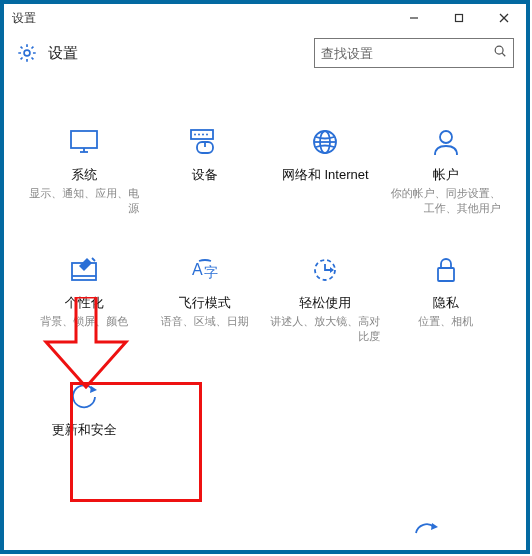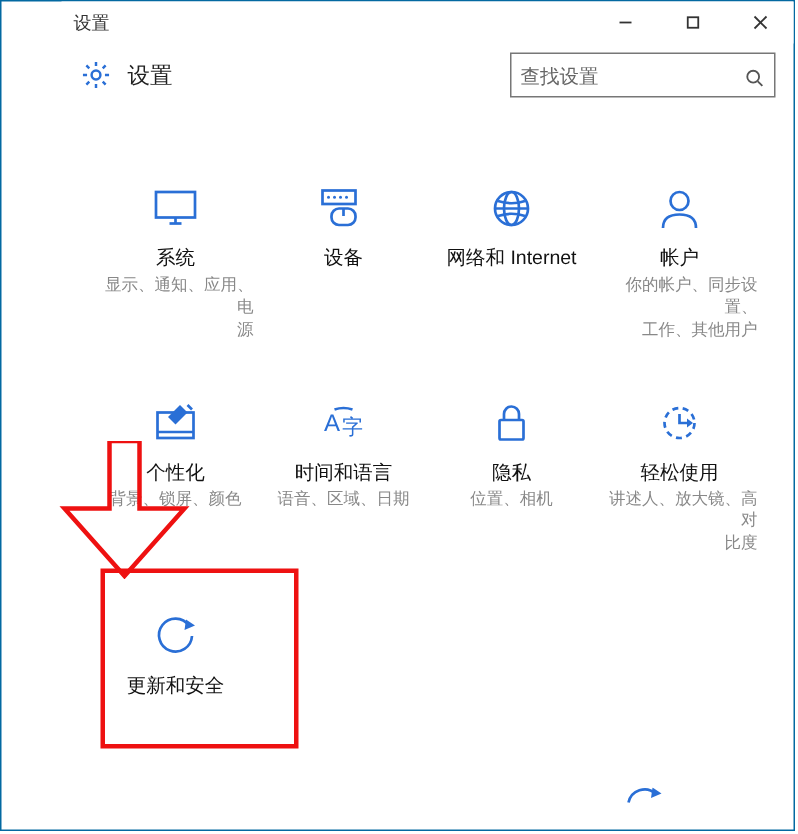--- a/index.html
+++ b/index.html
@@ -1,32 +1,32 @@
 <!DOCTYPE html>
 <html><head>
 <meta charset="utf-8">
 <style>
   * { margin: 0; padding: 0; box-sizing: border-box; }
   html, body { width: 532px; height: 556px; overflow: hidden; }
   body { font-family: "Microsoft YaHei", "Segoe UI", sans-serif; background: #fff; }
 
-  .outer-frame { border: 1px solid #0369a1; width: 530px; height: 554px; position: relative; background:#fff;padding-left:40px; }
+  .outer-frame { border: 4px solid #0369a1; width: 530px; height: 554px; position: relative; background:#fff; }
 
   
   .titlebar { height: 28px; display: flex; align-items: center; justify-content: space-between; padding-left: 8px; font-size: 12px; color:#333; background:#fff; }
   .win-controls { display: flex; height: 100%; }
   .win-btn { width: 45px; height: 28px; display: flex; align-items: center; justify-content: center; cursor: pointer; }
   .win-btn svg { stroke: #333; stroke-width: 1.2; fill: none; }
 
   
   .header { display: flex; align-items: center; padding: 6px 12px 6px 12px; gap: 8px; }
   .gear { display:flex; align-items:center; justify-content:center; }
   .header-title { font-size: 15px; color:#222; flex: 0 0 auto; margin-left:2px; }
   .spacer { flex: 1 1 auto; }
-  .search-box { width: 177px; height: 30px; border: 1px solid #777; display: flex; align-items: flex-end; padding: 0 6px; background:#fff; }
+  .search-box { width: 200px; height: 30px; border: 1px solid #777; display: flex; align-items: center; padding: 0 6px; background:#fff; }
   .search-input { border: none; outline: none; width: 100%; height: 100%; font-size: 13px; color:#333; font-family: inherit; background:transparent; }
   .search-input::placeholder { color:#666; }
   .search-icon { flex: 0 0 auto; margin-left:4px; }
 
   
   .grid { display: grid; grid-template-columns: repeat(4, 1fr); gap: 0; padding: 40px 20px 10px 20px; }
   .tile { display:flex; flex-direction:column; align-items:center; text-align:center; padding: 10px 4px 26px 4px; cursor: pointer; position:relative; }
   .tile .icon-wrap { height: 36px; display:flex; align-items:center; justify-content:center; margin-bottom:6px; }
   .tile .tile-title { font-size: 13px; color:#111; margin-bottom:2px; }
   .tile .tile-desc { font-size: 11px; color:#888; line-height:1.35; white-space: pre-line; text-align: right; }
@@ -156,46 +156,46 @@
     </div>
 
     <div class="tile">
       <div class="icon-wrap">
           <svg class="blue-stroke" width="34" height="30" viewBox="0 0 34 30">
             <text x="4" y="20" font-size="16" fill="#2a6fd6" stroke="none" font-family="sans-serif">A</text>
             <text x="16" y="22" font-size="14" fill="#2a6fd6" stroke="none" font-family="sans-serif">字</text>
             <path d="M11 6 Q17 4 23 6"></path>
           </svg>
         </div>
-      <div class="tile-title">时间和语言</div>
+      <div class="tile-title">飞行模式</div>
       <div class="tile-desc">语音、区域、日期</div>
-    </div>
-
-    <div class="tile">
-      <div class="icon-wrap">
-          <svg class="blue-stroke" width="34" height="30" viewBox="0 0 34 30">
-            <rect x="9" y="13" width="16" height="13" rx="1"></rect>
-            <path d="M12 13 V9 a5 5 0 0 1 10 0 V13"></path>
-          </svg>
-        </div>
-      <div class="tile-title">隐私</div>
-      <div class="tile-desc">位置、相机</div>
     </div>
 
     <div class="tile">
       <div class="icon-wrap">
           <svg class="blue-stroke" width="34" height="30" viewBox="0 0 34 30">
             <circle cx="17" cy="15" r="10" stroke-dasharray="4 3"></circle>
             <path d="M17 9 L17 15 L23 15"></path>
             <polygon points="22,12 26,15 22,18" fill="#2a6fd6" stroke="none"></polygon>
           </svg>
         </div>
       <div class="tile-title">轻松使用</div>
       <div class="tile-desc">讲述人、放大镜、高对
 比度</div>
+    </div>
+
+    <div class="tile">
+      <div class="icon-wrap">
+          <svg class="blue-stroke" width="34" height="30" viewBox="0 0 34 30">
+            <rect x="9" y="13" width="16" height="13" rx="1"></rect>
+            <path d="M12 13 V9 a5 5 0 0 1 10 0 V13"></path>
+          </svg>
+        </div>
+      <div class="tile-title">隐私</div>
+      <div class="tile-desc">位置、相机</div>
     </div>
 
     <div class="tile">
       <div class="icon-wrap">
           <svg class="blue-stroke" width="34" height="30" viewBox="0 0 34 30">
             <path d="M26 8 A11 11 0 1 0 28 15"></path>
             <polygon points="24,4 30,8 23,11" fill="#2a6fd6" stroke="none"></polygon>
           </svg>
         </div>
       <div class="tile-title">更新和安全</div>

